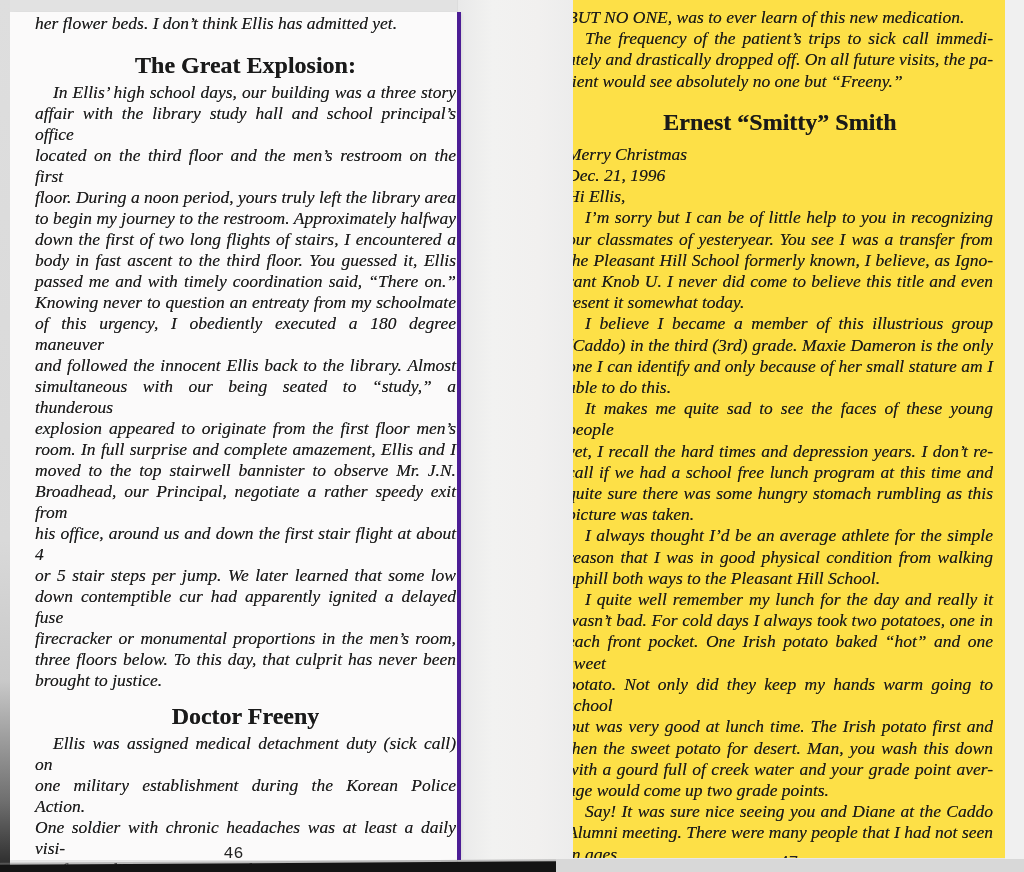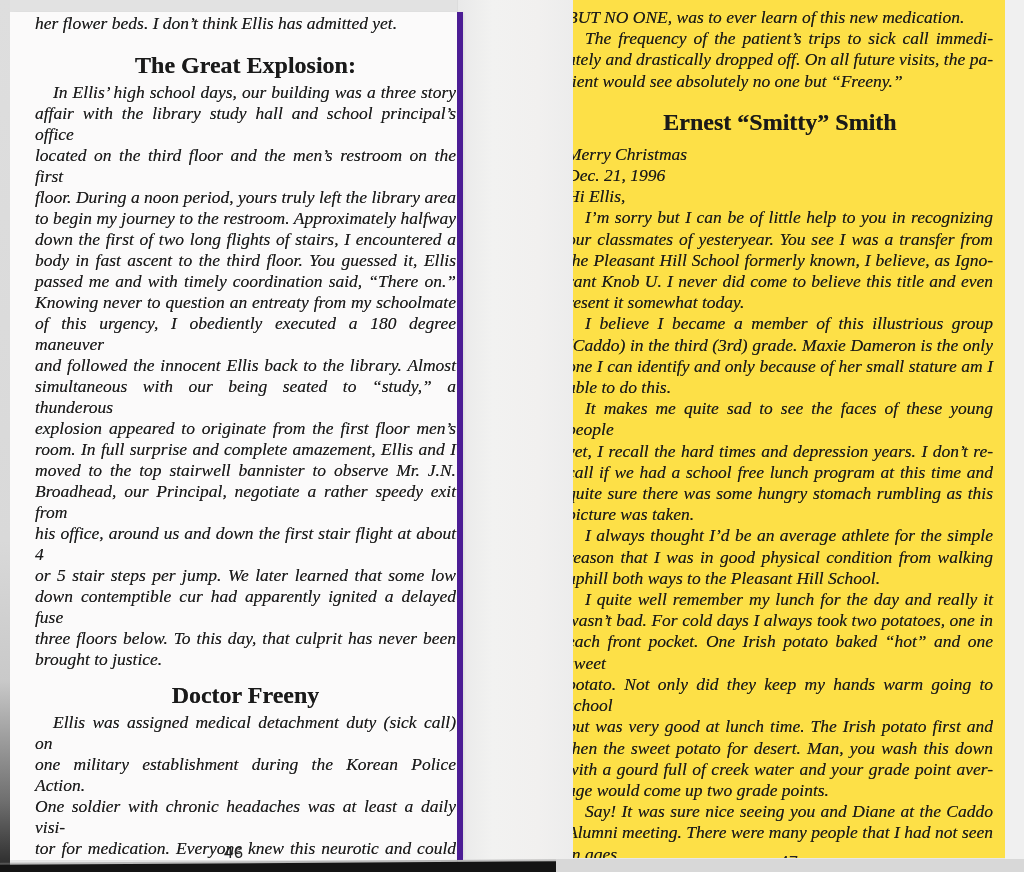--- a/index.html
+++ b/index.html
@@ -23,21 +23,21 @@
   .right-edge{ position:absolute; left:1005px; top:0; width:19px; height:872px; background:#f0f0f0; }
   .bottom-black { position:absolute; left:-6px; bottom:-4px; width:566px; height:13px;
                   background:#141414; transform:rotate(-0.35deg);
                   box-shadow:0 -2px 0 rgba(130,130,130,0.45); }
   .bottom-right-gray { position:absolute; left:556px; bottom:0; width:468px; height:13px; background:#d8d8d8; }
 
   .page { position:absolute; color:#1a1a1a; }
   .page-left {
     left:10px; top:12px; width:447px; height:848px;
     background:#fbfafa;
-    border-right:6px solid #4c1d95;
+    border-right:4px solid #4c1d95;
     box-shadow:2px 0 3px -1px rgba(0,0,0,0.07);
   }
   .page-right {
     left:573px; top:0; width:432px; height:858px;
     background:#fde047;
     overflow:hidden;
   }
 
   .col {
     position:absolute; left:25px; top:1px; width:421px;
@@ -99,20 +99,21 @@
           <div class="line j">of this urgency, I obediently executed a 180 degree maneuver</div>
           <div class="line j">and followed the innocent Ellis back to the library. Almost</div>
           <div class="line j">simultaneous with our being seated to “study,” a thunderous</div>
           <div class="line j">explosion appeared to originate from the first floor men’s</div>
           <div class="line j">room. In full surprise and complete amazement, Ellis and I</div>
           <div class="line j">moved to the top stairwell bannister to observe Mr. J.N.</div>
           <div class="line j">Broadhead, our Principal, negotiate a rather speedy exit from</div>
           <div class="line j">his office, around us and down the first stair flight at about 4</div>
           <div class="line j">or 5 stair steps per jump. We later learned that some low</div>
           <div class="line j">down contemptible cur had apparently ignited a delayed fuse</div>
+          <div class="line j">firecracker or monumental proportions in the men’s room,</div>
           <div class="line j">three floors below. To this day, that culprit has never been</div>
           <div class="line">brought to justice.</div>
         </div>
       <h2 class="heading h-left-2">Doctor Freeny</h2>
       <div>
           <div class="line j ind">Ellis was assigned medical detachment duty (sick call) on</div>
           <div class="line j">one military establishment during the Korean Police Action.</div>
           <div class="line j">One soldier with chronic headaches was at least a daily visi-</div>
           <div class="line j">tor for medication. Everyone knew this neurotic and could</div>
         </div>

